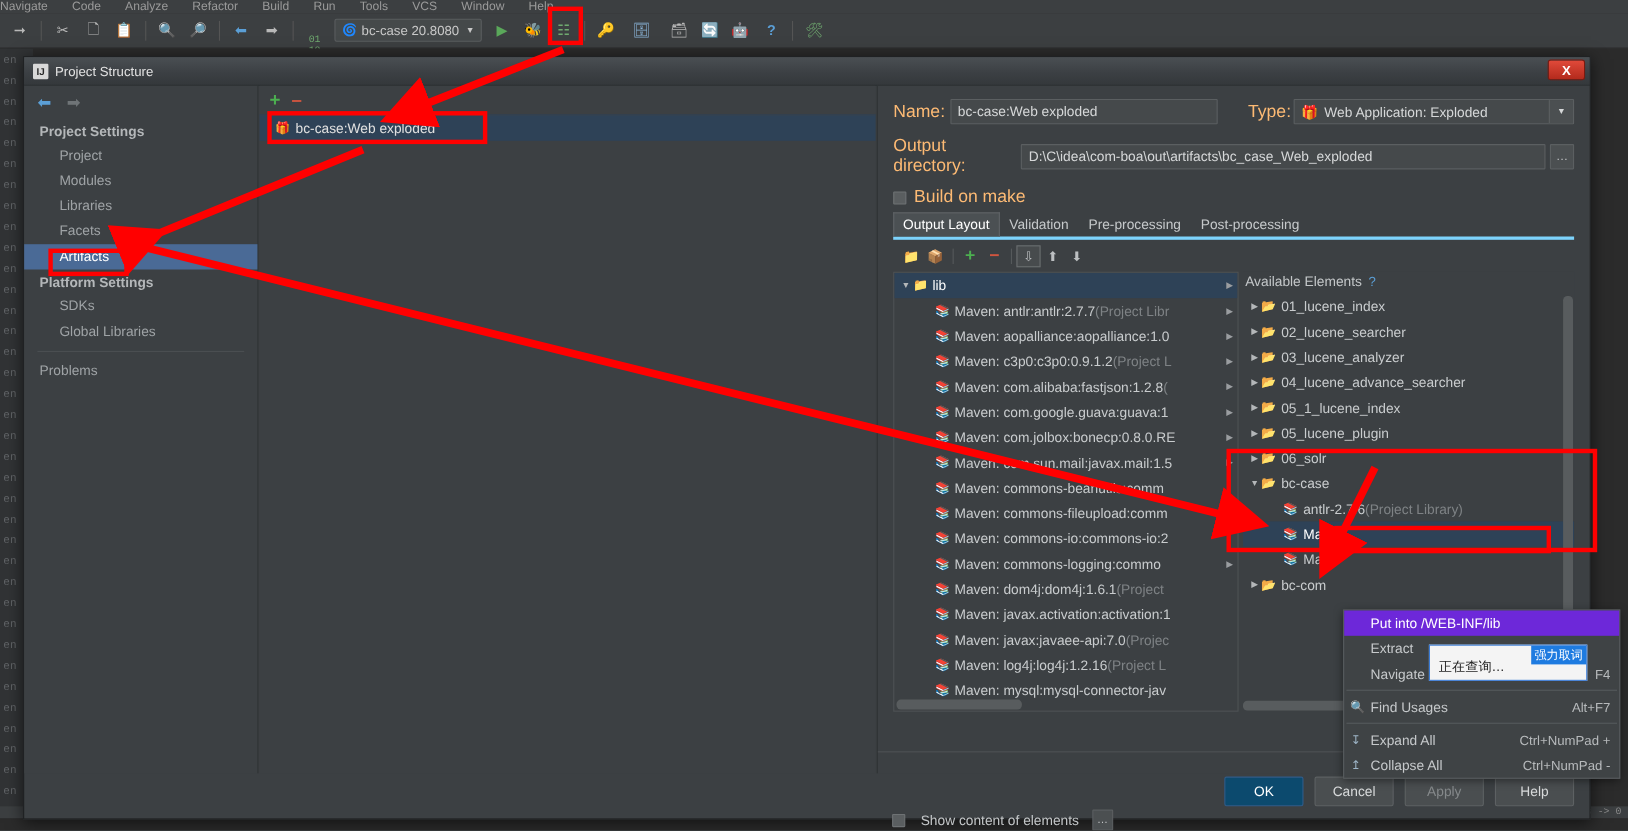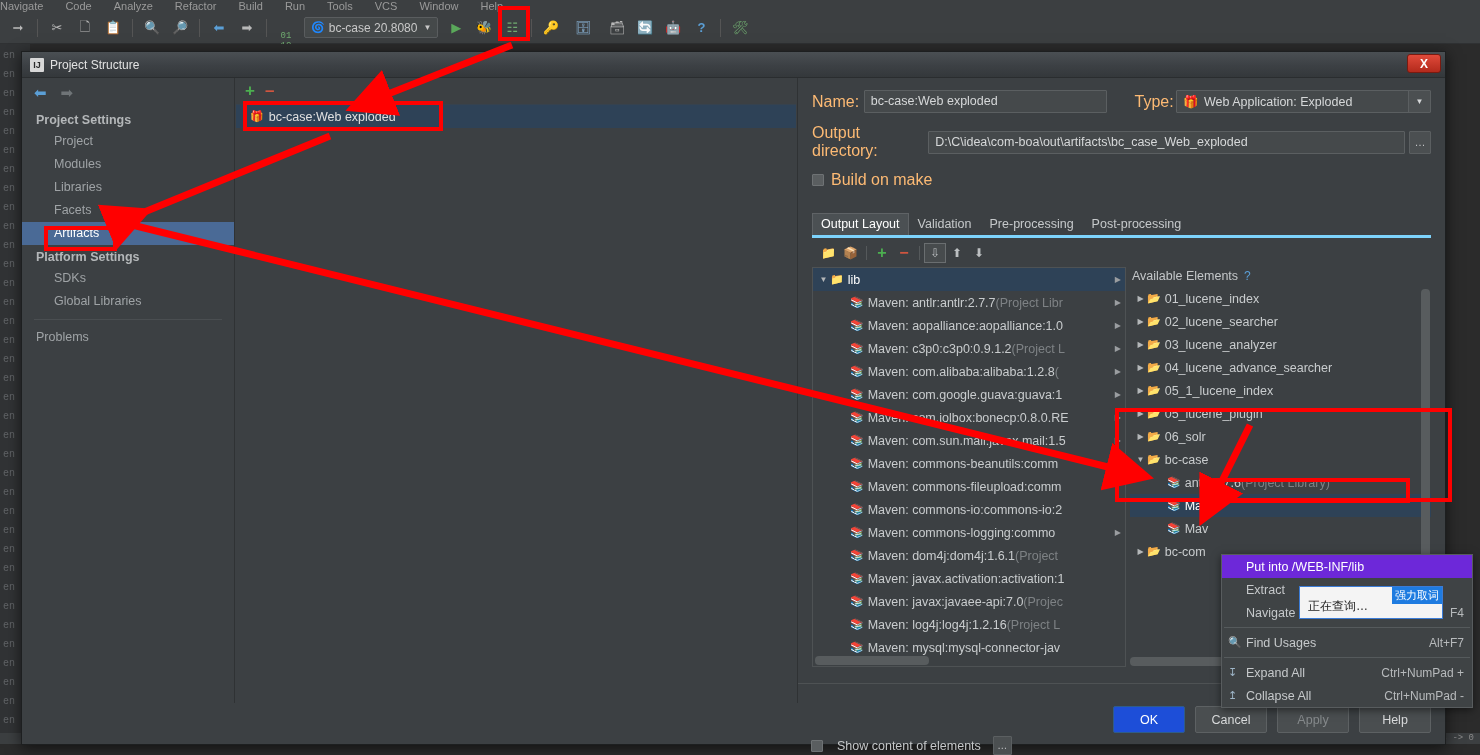--- a/index.html
+++ b/index.html
@@ -143,21 +143,21 @@
   .combo .carrow {
     width: 22px; height: 21px; border-left: 1px solid #5b5f61;
     display: flex; align-items: center; justify-content: center;
     font-size: 8px; background: #4b4f51;
   }
   .ellipsisbtn {
     width: 22px; height: 23px; background: #4b4f51; border: 1px solid #5b5f61;
     display: flex; align-items: center; justify-content: center;
     color: #c2c4c6; font-size: 11px; margin-left: 4px; border-radius: 1px;
   }
-  .chk { display: flex; align-items: center; margin-bottom: 24px; text-align: right; }
+  .chk { display: flex; align-items: center; margin-bottom: 4px; text-align: right; }
   .chkbox {
     width: 12px; height: 12px; background: #5a5e60; border: 1px solid #6e7274;
     margin-right: 7px; border-radius: 1px;
   }
 
   
   .tabs { display: flex; border-bottom: 3px solid #7dd3fc; }
   .tab {
     font-size: 12.5px; color: #c6c9cb; padding: 3px 8px 4px 8px;
     border: 1px solid transparent; border-bottom: none;
@@ -246,21 +246,21 @@
   .showcontent .lblc { font-size: 12.5px; color: #c4c7c9; margin-left: 7px; margin-right: 8px; }
 
   .btnbar {
     position: absolute; right: 14px; bottom: 12px; display: flex; gap: 10px;
   }
   .dbtn {
     min-width: 72px; height: 27px; border: 1px solid #5d6163;
     background: #4a4e50; color: #d8dadb; font-size: 12.5px;
     display: flex; align-items: center; justify-content: center; border-radius: 2px;
   }
-  .dbtn.primary { background: #1d4ed8; border-color: #32周; border-color: #2f5c8a; color: #fff; }
+  .dbtn.primary { background: #0c4a6e; border-color: #32周; border-color: #2f5c8a; color: #fff; }
   .dbtn.disabled { color: #85898b; }
 
   
   .annot { position: absolute; border: 4px solid #ff0000; z-index: 80; pointer-events: none; }
   svg.arrows { position: absolute; left: 0; top: 0; width: 1480px; height: 755px; z-index: 75; pointer-events: none; }
 </style>
 </head>
 <body>
 
 <div id="root">
@@ -454,21 +454,21 @@
                 <div class="trow" style="padding-left: 24px; position: relative;">
                   <span class="tw"></span>
                   <span class="ticon" style="color: rgb(200, 127, 127);">📚</span>
                   <span>Maven: c3p0:c3p0:0.9.1.2</span>
                   <span class="dim"> (Project L</span>
                   <span class="rarrow">▶</span>
                 </div>
                 <div class="trow" style="padding-left: 24px; position: relative;">
                   <span class="tw"></span>
                   <span class="ticon" style="color: rgb(200, 127, 127);">📚</span>
-                  <span>Maven: com.alibaba:alibaba:1.2.8</span>
+                  <span>Maven: com.alibaba:fastjson:1.2.8</span>
                   <span class="dim"> (</span>
                   <span class="rarrow">▶</span>
                 </div>
                 <div class="trow" style="padding-left: 24px; position: relative;">
                   <span class="tw"></span>
                   <span class="ticon" style="color: rgb(200, 127, 127);">📚</span>
                   <span>Maven: com.google.guava:guava:1</span>
                   <span class="rarrow">▶</span>
                 </div>
                 <div class="trow" style="padding-left: 24px; position: relative;">

